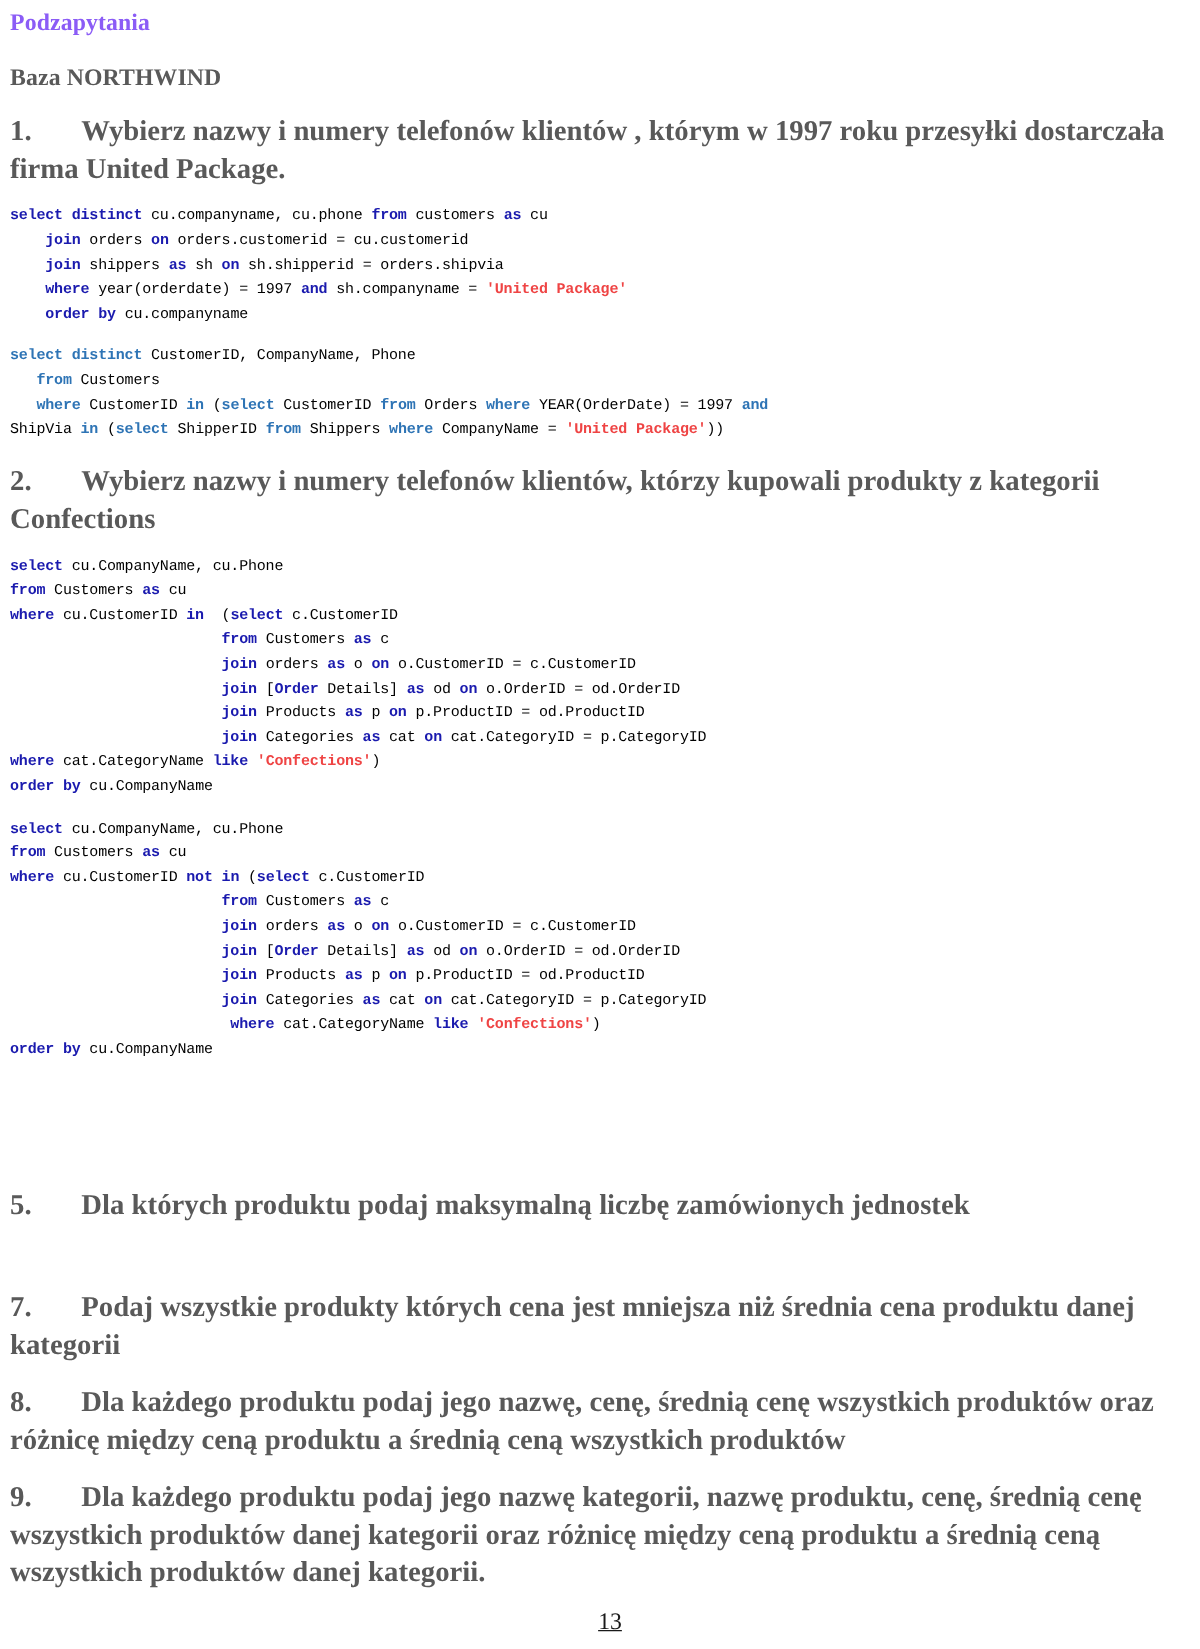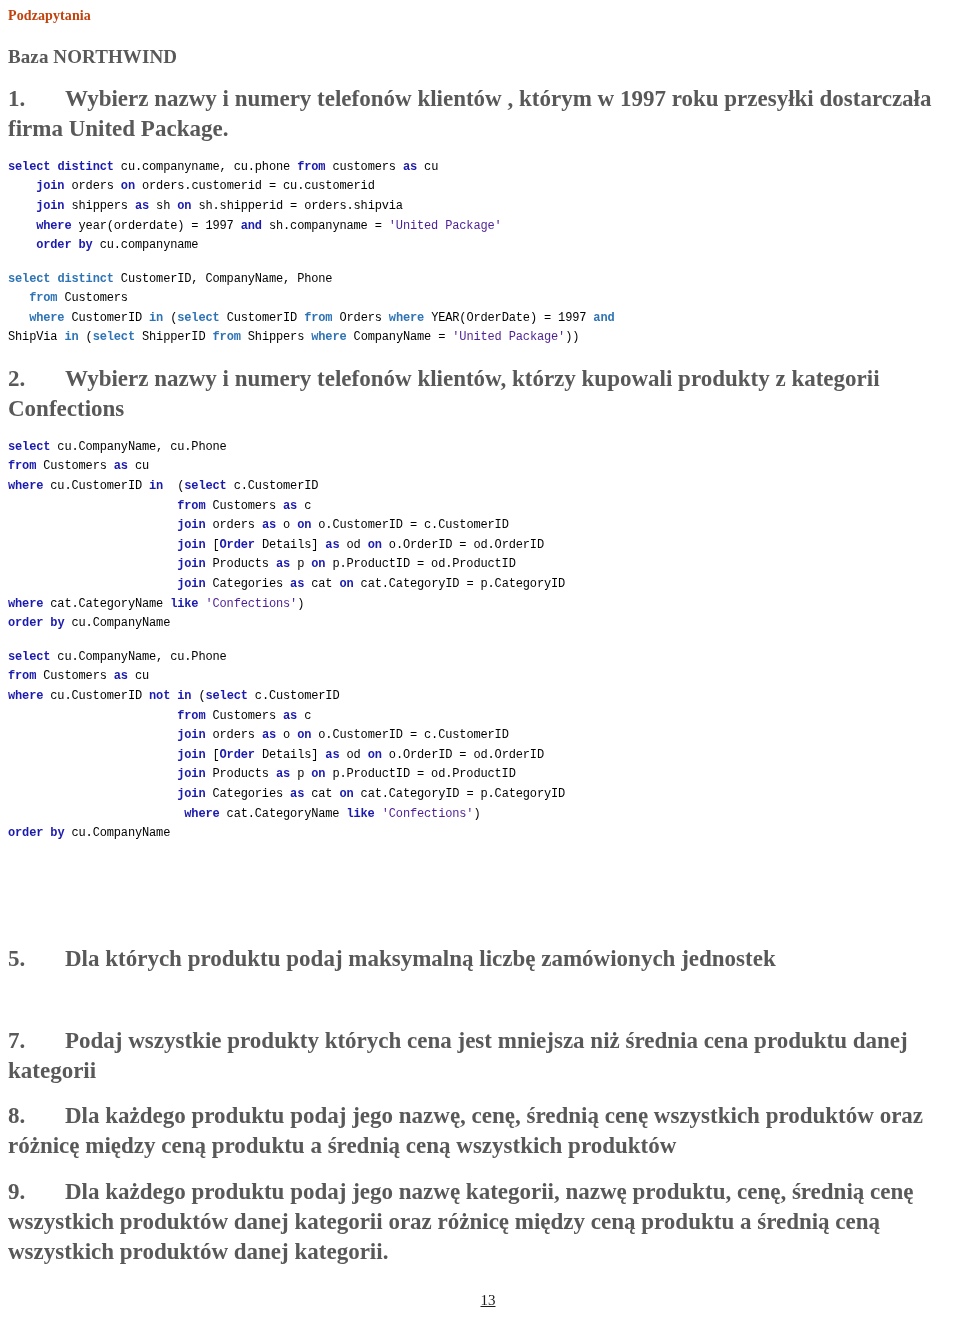--- a/index.html
+++ b/index.html
@@ -19,22 +19,22 @@
     min-height: 1319px;
     position: relative;
     box-sizing: border-box;
     padding: 8px 10px 0 8px;
   }
 
   
   .doc-heading {
     font-family: "Liberation Serif", serif;
     font-weight: bold;
-    font-size: 14px;
-    color: #c2410c;
+    font-size: 19px;
+    color: #8b5cf6;
     line-height: 1.15;
     margin: 0 0 6px 0;
     letter-spacing: 0.1px;
   }
   .doc-subheading {
     font-family: "Liberation Serif", serif;
     font-weight: bold;
     font-size: 19px;
     color: #595959;
     line-height: 1.15;
@@ -67,30 +67,30 @@
     font-family: "Liberation Mono", "DejaVu Sans Mono", monospace;
     font-size: 12px;
     line-height: 19.6px;
     white-space: pre;
     color: #000000;
     margin: 14px 0 10px 0;
     letter-spacing: -0.15px;
   }
   .sql .kw      { color: #1a1aae; font-weight: bold; }
   .sql .kw2     { color: #2e74b5; font-weight: bold; }
-  .sql .str     { color: #4c1d95; font-weight: normal; }
+  .sql .str     { color: #ef4444; font-weight: bold; }
 
   
   .blank-gap-1 { height: 74px; }
   .blank-gap-2 { height: 30px; }
 
   .page-number {
     text-align: center;
     font-family: "Liberation Serif", serif;
-    font-size: 15px;
+    font-size: 19px;
     color: #1a1a1a;
     position: absolute;
     left: 16px;
     right: 0;
     bottom: 10px;
     text-decoration: underline;
   }
 </style>
 </head>
 <body>

